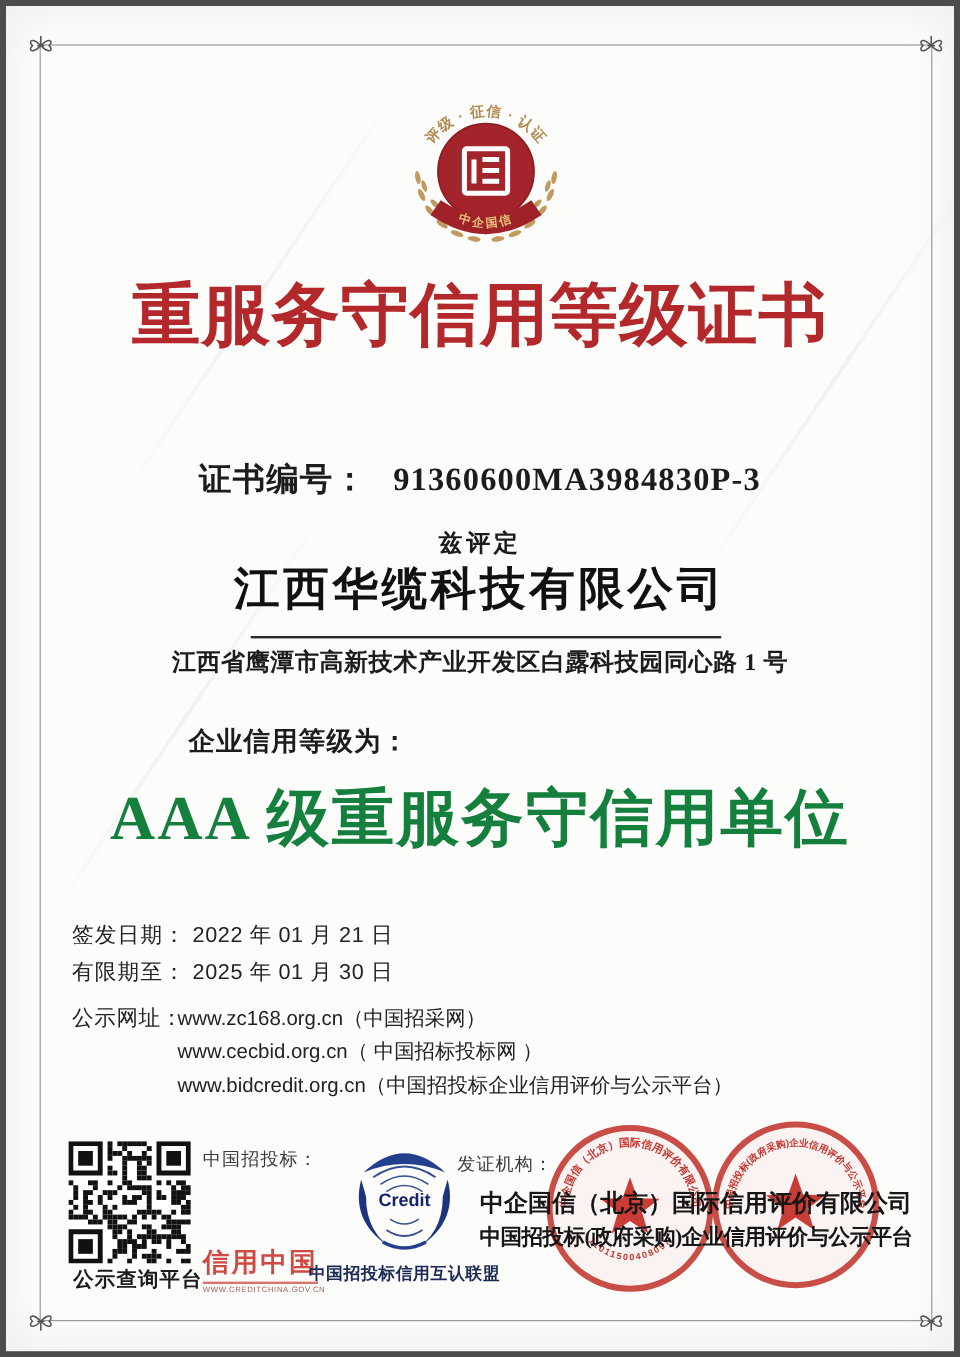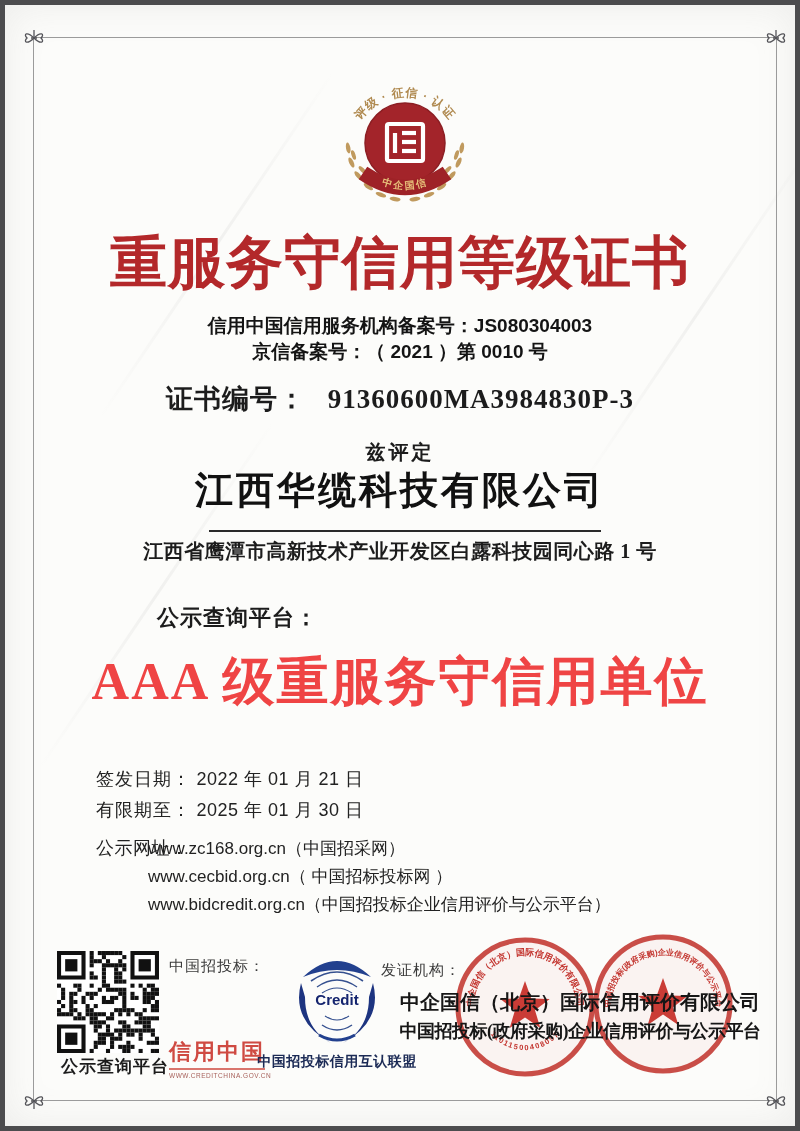--- a/index.html
+++ b/index.html
@@ -26,23 +26,23 @@
   .cert-no .num { font-family:"Liberation Serif", serif; letter-spacing:1px; padding-left:14px; }
   .hereby { position:absolute; left:0; top:434px; width:100%; text-align:center;
     font-weight:700; font-size:20px; letter-spacing:3px; }
   .company { position:absolute; left:0; top:460px; width:100%; text-align:center;
     font-weight:900; font-size:38px; letter-spacing:3px; color:#111; }
   .company-underline { position:absolute; left:204px; top:525px; width:392px; height:2px; background:#2a2a2a; }
   .address { position:absolute; left:0; top:533px; width:100%; text-align:center;
     font-weight:700; font-size:20px; letter-spacing:0.5px; }
   .grade-label { position:absolute; left:152px; top:598px; font-weight:700; font-size:22px; letter-spacing:1px; }
   .grade { position:absolute; left:0; top:642px; width:100%; text-align:center;
-    font-weight:900; font-size:52px; letter-spacing:2px; color:#ef4444; }
+    font-weight:900; font-size:52px; letter-spacing:2px; color:#15803d; }
   .meta { position:absolute; left:55px; font-family:"Liberation Sans", sans-serif;
-    font-size:18px; color:#222; letter-spacing:0.5px;margin-left:36px; }
+    font-size:18px; color:#222; letter-spacing:0.5px; }
   .meta .lbl { letter-spacing:1px; }
   .sites-line { position:absolute; font-family:"Liberation Sans", sans-serif; font-size:17px; color:#222; }
   
   .qr { position:absolute; left:52px; top:946px; width:102px; height:102px; }
   .qr-caption { position:absolute; left:42px; top:1050px; width:122px; text-align:right;
     font-weight:700; font-size:17px; letter-spacing:1px; }
   .supervisor { position:absolute; left:164px; top:952px; font-size:15px; color:#3a3a3a; letter-spacing:1px; }
   .credit-china { position:absolute; left:164px; top:1032px; width:120px; }
   .credit-china .cc-main { font-family:"Liberation Sans", sans-serif; font-weight:900;
     font-size:22px; color:#cf4a42; letter-spacing:2px; border-bottom:2px solid #d9756d; display:inline-block; padding-bottom:1px; }
@@ -143,40 +143,32 @@
     </g>
 
     <path d="M 26,102 Q 68,131 110,102" stroke="#9e2227" stroke-width="15" fill="none"></path>
     <text font-family="Liberation Sans, sans-serif" font-size="10" font-weight="700" fill="#e7c27a" letter-spacing="2">
       <textPath href="#bannerText" startOffset="50%" text-anchor="middle">中企国信</textPath>
     </text>
   </svg>
 
   <div class="main-title">重服务守信用等级证书</div>
 
-  <div class="filing">
-    <div>
-      <span>信用中国信用服务机构备案号：</span><span>JS080304003</span>
-    </div>
-    <div>
-      <span>京信备案号：</span><span>（ 2021 ）第 0010 号</span>
-    </div>
-  </div>
 
   <div class="cert-no">
     <span>证书编号：</span>
     <span class="num">91360600MA3984830P-3</span>
   </div>
 
   <div class="hereby">兹评定</div>
   <div class="company">江西华缆科技有限公司</div>
   <div class="company-underline"></div>
   <div class="address">江西省鹰潭市高新技术产业开发区白露科技园同心路 1 号</div>
 
-  <div class="grade-label">公示查询平台：</div>
+  <div class="grade-label">企业信用等级为：</div>
   <div class="grade">AAA 级重服务守信用单位</div>
 
   <div class="meta" style="top:762px;">
     <span class="lbl">签发日期：</span>
     <span>2022 年 01 月 21 日</span>
   </div>
   <div class="meta" style="top:793px;">
     <span class="lbl">有限期至：</span>
     <span>2025 年 01 月 30 日</span>
   </div>

